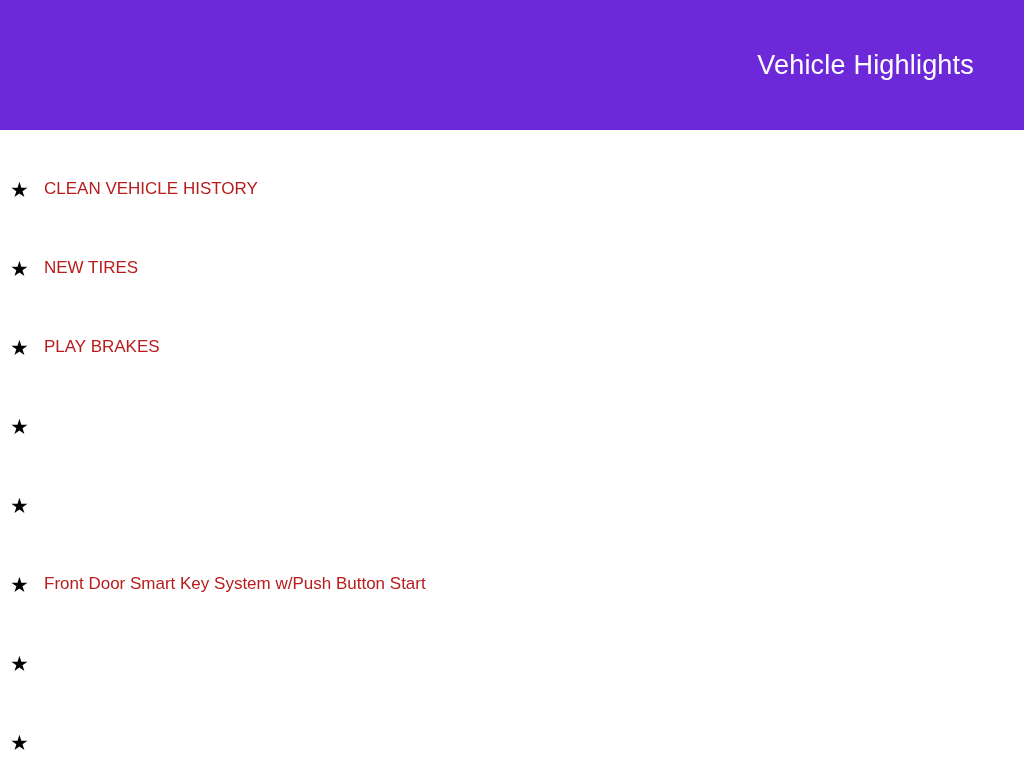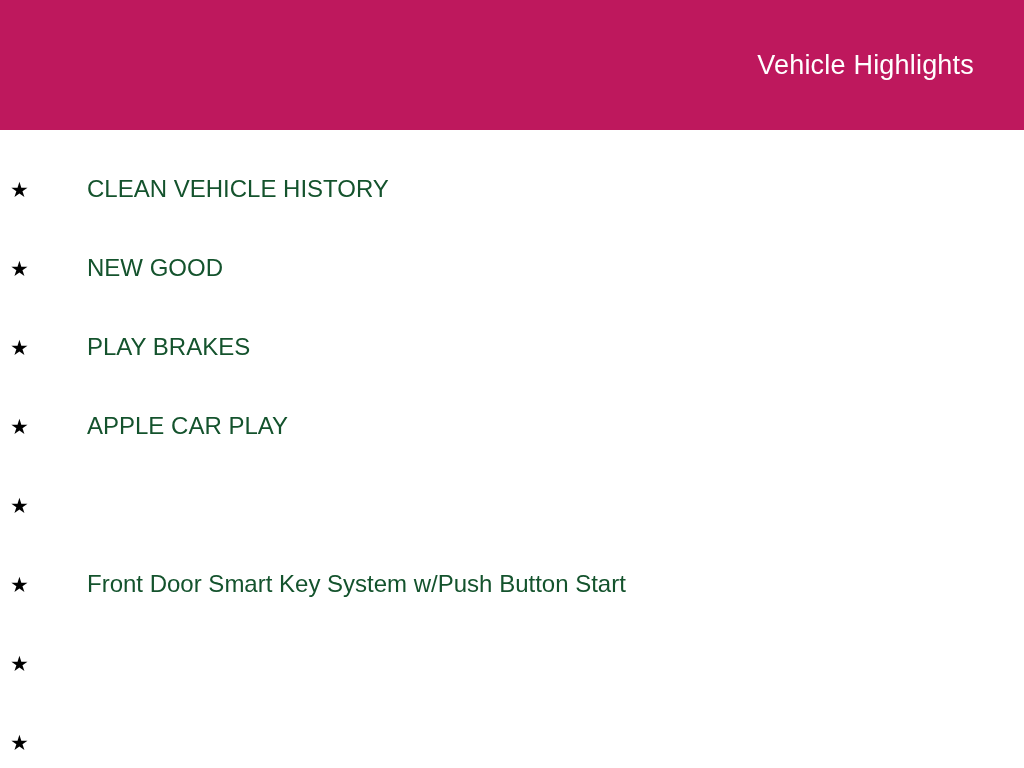--- a/index.html
+++ b/index.html
@@ -15,21 +15,21 @@
   }
   .page {
     position: relative;
     width: 1024px;
     height: 768px;
     background: #ffffff;
   }
   .header-bar {
     width: 100%;
     height: 130px;
-    background: #be185d;
+    background: #6d28d9;
     display: flex;
     align-items: center;
     justify-content: flex-end;
     box-sizing: border-box;
     padding-right: 50px;
   }
   .header-title {
     color: #ffffff;
     font-size: 27px;
     font-weight: normal;
@@ -51,52 +51,50 @@
   }
   .star-icon {
     font-size: 21px;
     color: #000000;
     line-height: 1;
     width: 34px;
     flex: 0 0 34px;
     display: block;
   }
   .highlight-label {
-    font-size: 24px;
-    color: #14532d;
+    font-size: 17px;
+    color: #b91c1c;
     line-height: 1.2;
     white-space: nowrap;
-    margin-left: 43px;
   }
 </style>
 </head>
 <body>
 
 <div class="page">
 
   <div class="header-bar">
     <div class="header-title">Vehicle Highlights</div>
   </div>
 
   <ul class="highlights-list">
     <li class="highlight-item">
       <span class="star-icon">★</span>
       <span class="highlight-label">CLEAN VEHICLE HISTORY</span>
     </li>
     <li class="highlight-item">
       <span class="star-icon">★</span>
-      <span class="highlight-label">NEW GOOD</span>
+      <span class="highlight-label">NEW TIRES</span>
     </li>
     <li class="highlight-item">
       <span class="star-icon">★</span>
       <span class="highlight-label">PLAY BRAKES</span>
     </li>
     <li class="highlight-item">
       <span class="star-icon">★</span>
-      <span class="highlight-label">APPLE CAR PLAY</span>
     </li>
     <li class="highlight-item">
       <span class="star-icon">★</span>
     </li>
     <li class="highlight-item">
       <span class="star-icon">★</span>
       <span class="highlight-label">Front Door Smart Key System w/Push Button Start</span>
     </li>
     <li class="highlight-item">
       <span class="star-icon">★</span>

